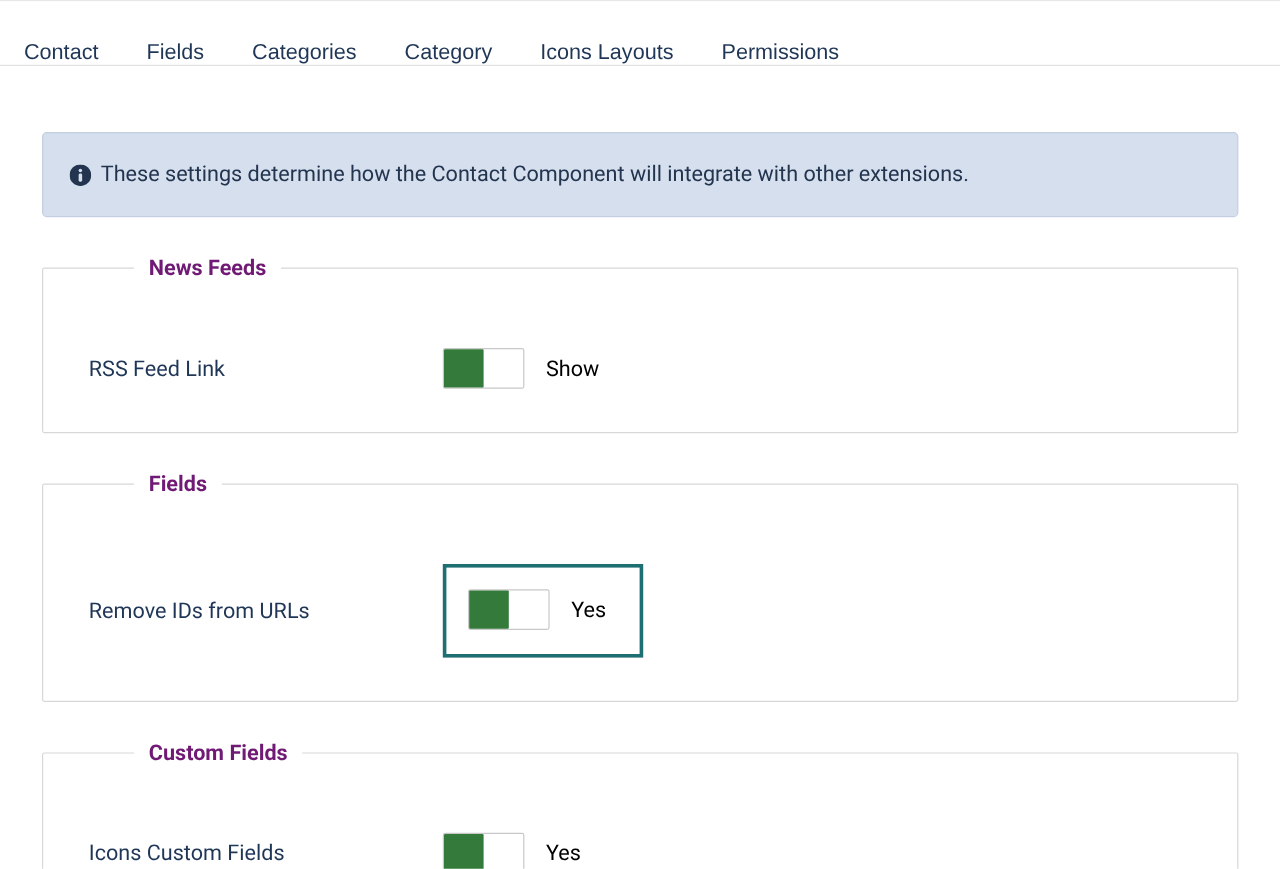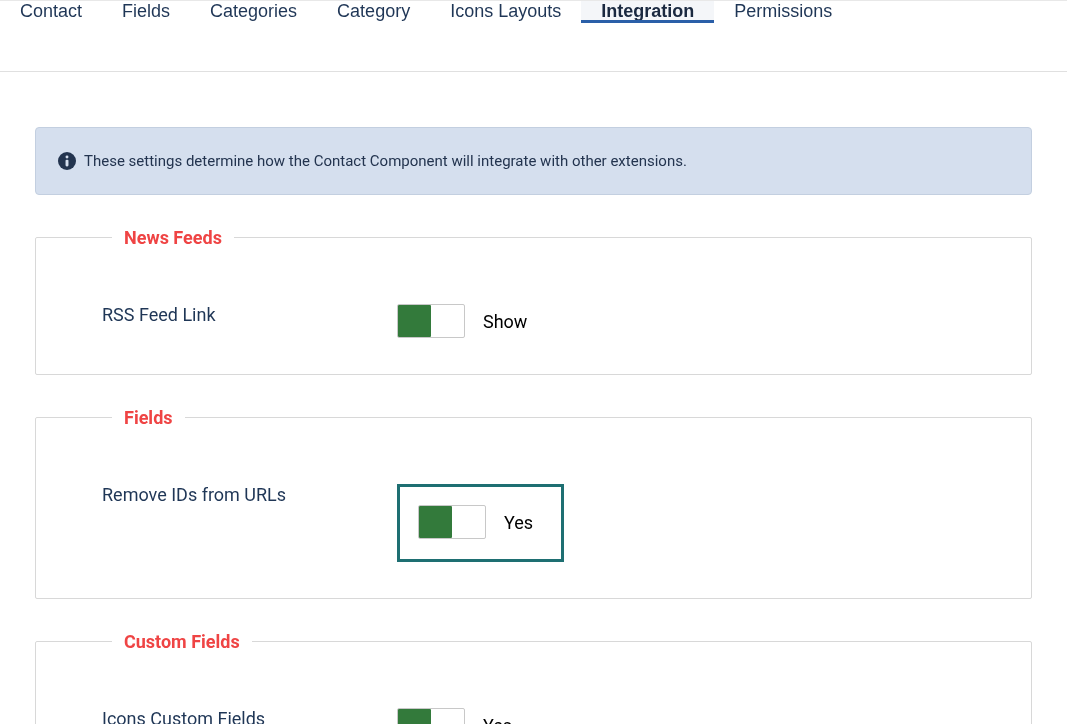--- a/index.html
+++ b/index.html
@@ -14,22 +14,22 @@
       width: 1067px;
       height: 724px;
       color: #1f2a44;
     }
     
     .tabs {
       display: flex;
       border-bottom: 1px solid #e0e0e0;
       border-top: 1px solid #e8e8e8;
       padding: 0;
-      height: 72px;
-      align-items: flex-start;
+      height: 55px;
+      align-items: flex-end;
     }
     
     .tab {
       padding: 0 20px;
       display: flex;
       align-items: center;
       font-size: 18px;
       color: #1f3656;
       cursor: pointer;
       border: none;
@@ -60,51 +60,50 @@
     
     .info-banner {
       background: #d5dfee;
       border: 1px solid #c3cfe0;
       border-radius: 4px;
       padding: 24px 22px;
       display: flex;
       align-items: center;
       gap: 8px;
       color: #23344f;
-      font-size: 15px;
+      font-size: 18px;
       margin-bottom: 32px;
     }
     
     .info-icon {
       width: 18px;
       height: 18px;
       flex-shrink: 0;
     }
     
     fieldset {
       border: 1px solid #d8d8d8;
       border-radius: 2px;
       padding: 28px 38px 36px 38px;
       margin-bottom: 32px;
       position: relative;
     }
     
     legend {
       font-size: 18px;
       font-weight: 700;
-      color: #ef4444;
+      color: #701a75;
       padding: 0 12px;
       margin-left: 38px;
     }
     
     .field-row {
       display: flex;
-      align-items: flex-start;
+      align-items: center;
       margin-top: 28px;
-      margin-left: 28px;
     }
     
     .field-label {
       width: 295px;
       font-size: 18px;
       color: #1f3656;
       font-weight: 400;
     }
     
     .field-control {
@@ -156,21 +155,20 @@
   </style>
 </head>
 <body>
 
 <div class="tabs">
   <button class="tab">Contact</button>
   <button class="tab">Fields</button>
   <button class="tab">Categories</button>
   <button class="tab">Category</button>
   <button class="tab">Icons Layouts</button>
-  <button class="tab active">Integration</button>
   <button class="tab">Permissions</button>
 </div>
 
 <div class="content">
 
   <div class="info-banner">
     <svg class="info-icon" viewBox="0 0 16 16" fill="#23344f">
       <circle cx="8" cy="8" r="8"></circle>
       <circle cx="8" cy="4.5" r="1.3" fill="#d5dfee"></circle>
       <rect x="6.7" y="6.8" width="2.6" height="6" rx="1" fill="#d5dfee"></rect>

